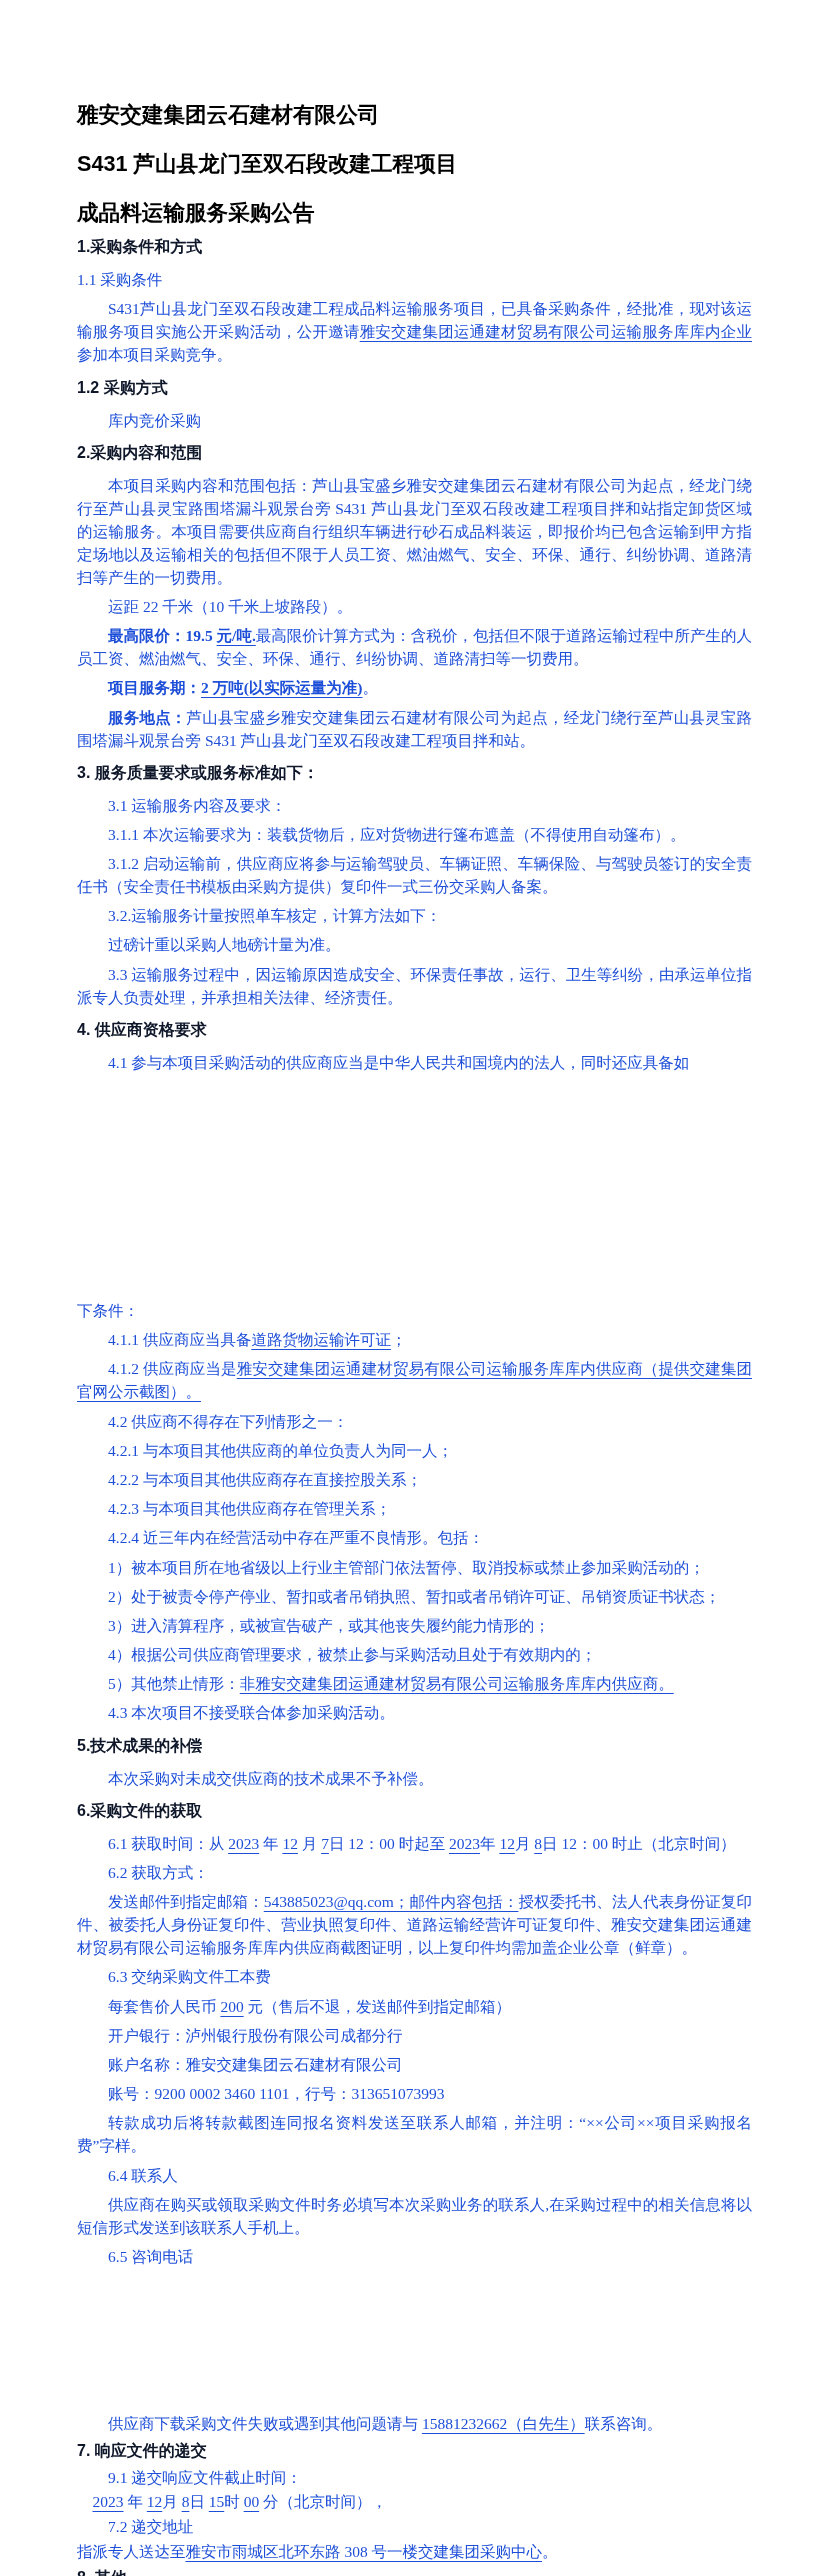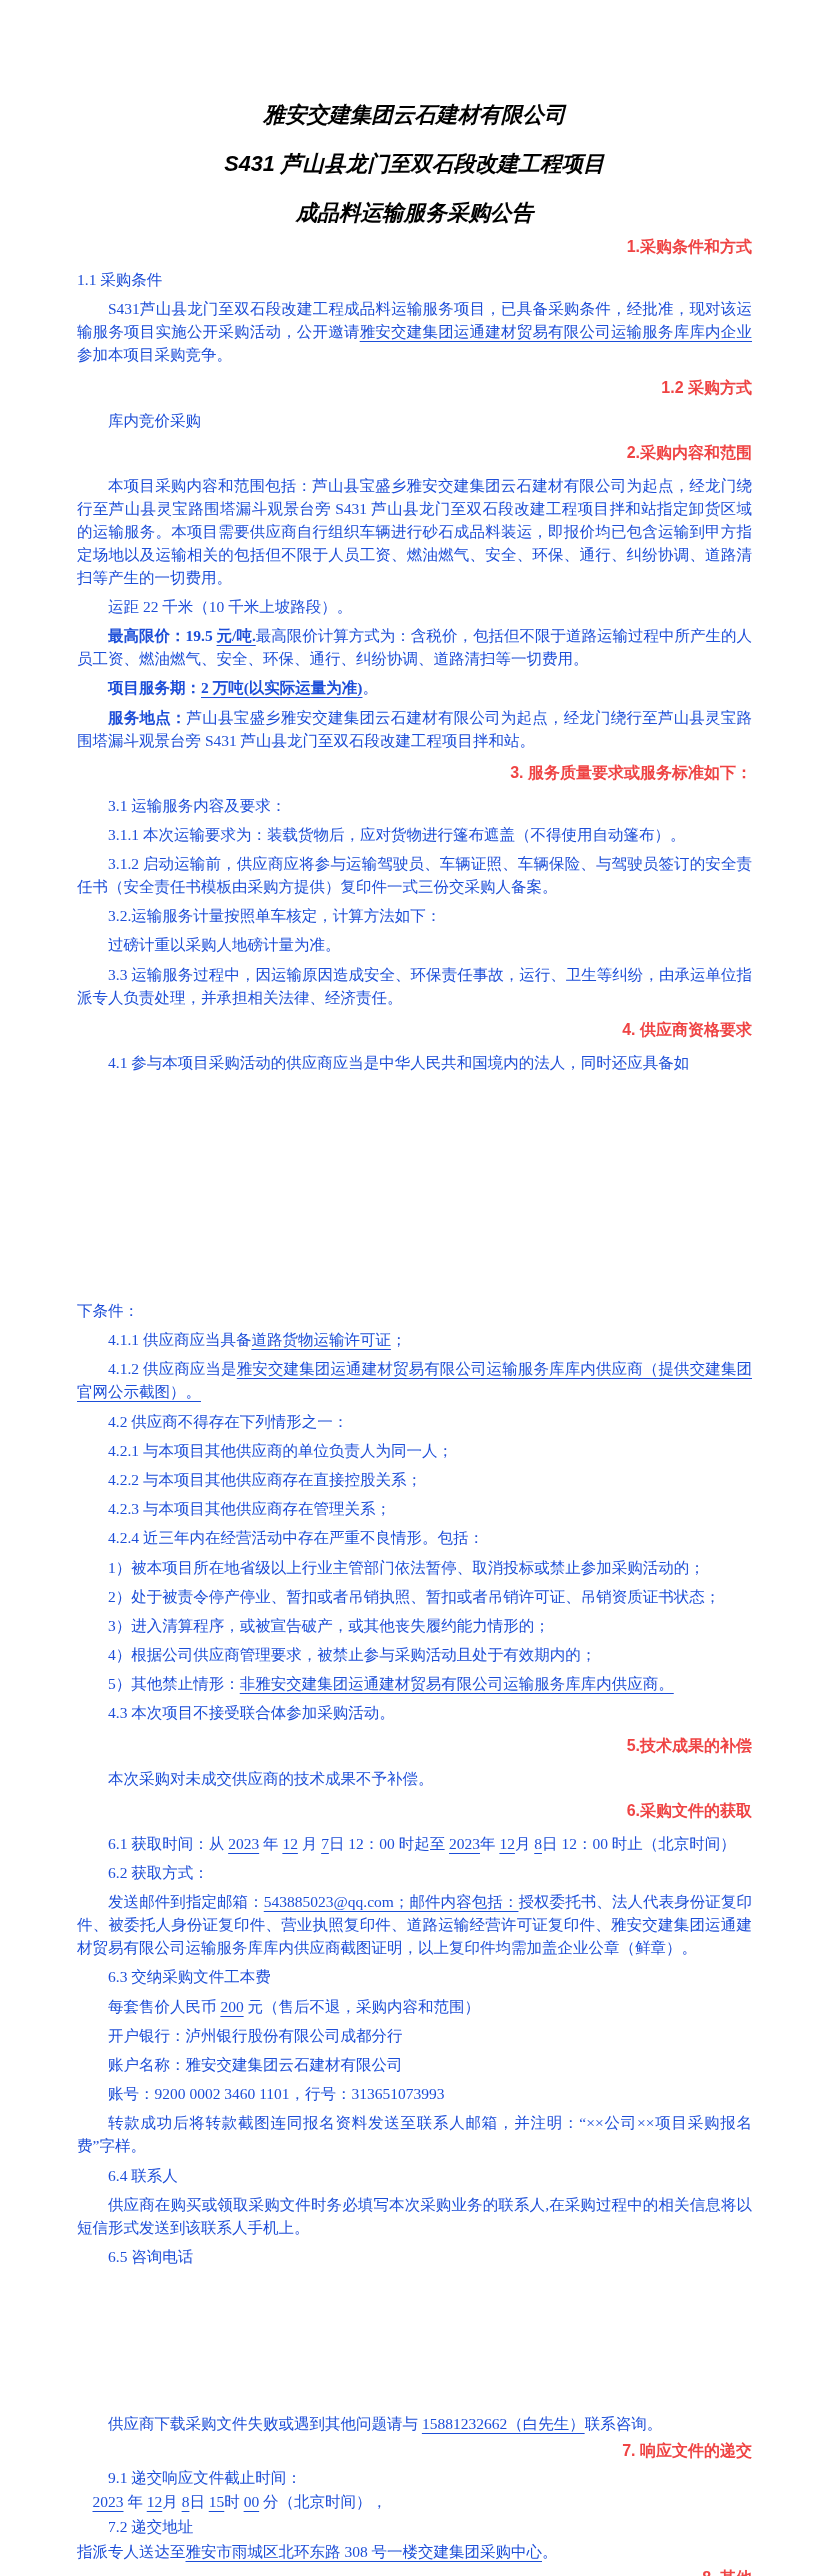--- a/index.html
+++ b/index.html
@@ -6,27 +6,27 @@
   body{
     width:818px;height:3470px;position:relative;overflow:hidden;
     background:#ffffff;color:#000;
     font-family:"Liberation Serif","DejaVu Serif",serif;
   }
   .page{position:absolute;left:77px;width:675px;}
   .page-1{top:102px;}
   .page-2{top:1299px;}
   .page-3{top:2414px;}
   .title{
-    text-align:center;font-family:"Liberation Sans","DejaVu Sans",sans-serif;
-    font-weight:700;font-size:21.6px;line-height:26px;margin:0 0 23px 0;color:#000;font-style:italic;
+    font-family:"Liberation Sans","DejaVu Sans",sans-serif;
+    font-weight:700;font-size:21.6px;line-height:26px;margin:0 0 23px 0;color:#000;
   }
   .title.t-last{margin-bottom:7px;}
   .h{
     font-family:"Liberation Sans","DejaVu Sans",sans-serif;
-    font-weight:700;font-size:16px;line-height:20.6px;margin:11.3px 0 10.3px 0;color:#ef4444;text-align:right;
+    font-weight:700;font-size:16px;line-height:20.6px;margin:11.3px 0 10.3px 0;color:#0f172a;
   }
   .p{
     font-size:15.5px;line-height:23px;text-indent:2em;margin:0 0 6.2px 0;color:#1d4ed8;
     text-align:justify;
   }
   .p.ni{text-indent:0;}
   .bold{font-weight:700;}
   .ul{text-decoration:underline;text-underline-offset:3.6px;text-decoration-thickness:1px;}
   .page-3 .p{line-height:20.6px;margin-bottom:4.1px;}
   .page-3 .h{margin:6.2px 0 6.2px 0;}
@@ -75,21 +75,21 @@
       <p class="p"><span>4）根据公司供应商管理要求，被禁止参与采购活动且处于有效期内的；</span></p>
       <p class="p"><span>5）其他禁止情形：</span><span class="ul">非雅安交建集团运通建材贸易有限公司运输服务库库内供应商。</span></p>
       <p class="p"><span>4.3 本次项目不接受联合体参加采购活动。</span></p>
       <div class="h"><span>5.技术成果的补偿</span></div>
       <p class="p"><span>本次采购对未成交供应商的技术成果不予补偿。</span></p>
       <div class="h"><span>6.采购文件的获取</span></div>
       <p class="p"><span>6.1 获取时间：从 </span><span class="ul">2023</span><span> 年 </span><span class="ul">12</span><span> 月 </span><span class="ul">7</span><span>日 12：00 时起至 </span><span class="ul">2023</span><span>年 </span><span class="ul">12</span><span>月 </span><span class="ul">8</span><span>日 12：00 时止（北京时间）</span></p>
       <p class="p"><span>6.2 获取方式：</span></p>
       <p class="p"><span>发送邮件到指定邮箱：</span><span class="ul">543885023@qq.com；邮件内容包括：</span><span>授权委托书、法人代表身份证复印件、被委托人身份证复印件、营业执照复印件、道路运输经营许可证复印件、雅安交建集团运通建材贸易有限公司运输服务库库内供应商截图证明，以上复印件均需加盖企业公章（鲜章）。</span></p>
       <p class="p"><span>6.3 交纳采购文件工本费</span></p>
-      <p class="p"><span>每套售价人民币 </span><span class="ul">200</span><span> 元（售后不退，采购内容和范围）</span></p>
+      <p class="p"><span>每套售价人民币 </span><span class="ul">200</span><span> 元（售后不退，发送邮件到指定邮箱）</span></p>
       <p class="p"><span>开户银行：泸州银行股份有限公司成都分行</span></p>
       <p class="p"><span>账户名称：雅安交建集团云石建材有限公司</span></p>
       <p class="p"><span>账号：9200 0002 3460 1101，行号：313651073993</span></p>
       <p class="p"><span>转款成功后将转款截图连同报名资料发送至联系人邮箱，并注明：“××公司××项目采购报名费”字样。</span></p>
       <p class="p"><span>6.4 联系人</span></p>
       <p class="p"><span>供应商在购买或领取采购文件时务必填写本次采购业务的联系人,在采购过程中的相关信息将以短信形式发送到该联系人手机上。</span></p>
       <p class="p"><span>6.5 咨询电话</span></p>
     </section>
   <section class="page page-3">
       <p class="p"><span>供应商下载采购文件失败或遇到其他问题请与 </span><span class="ul">15881232662（白先生）</span><span>联系咨询。</span></p>

